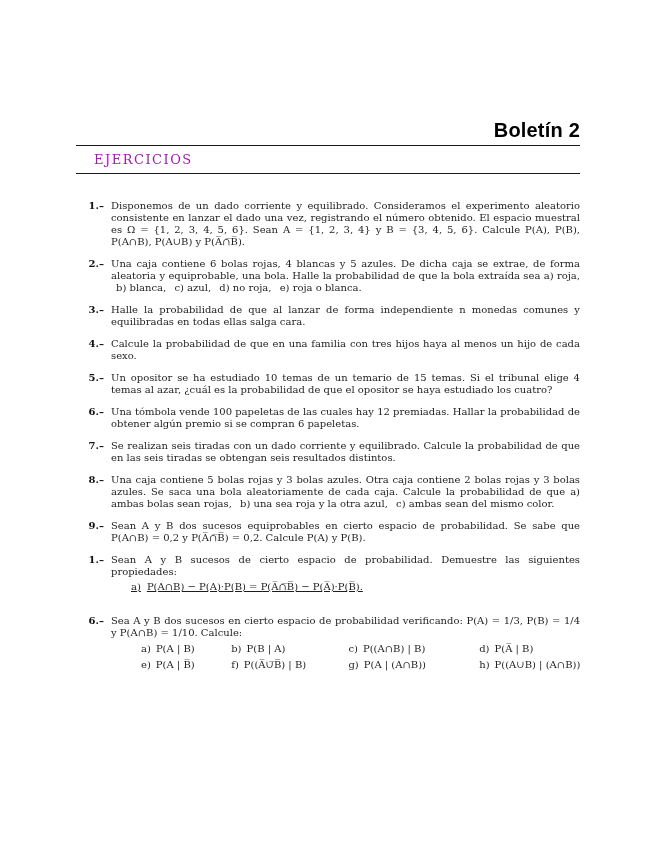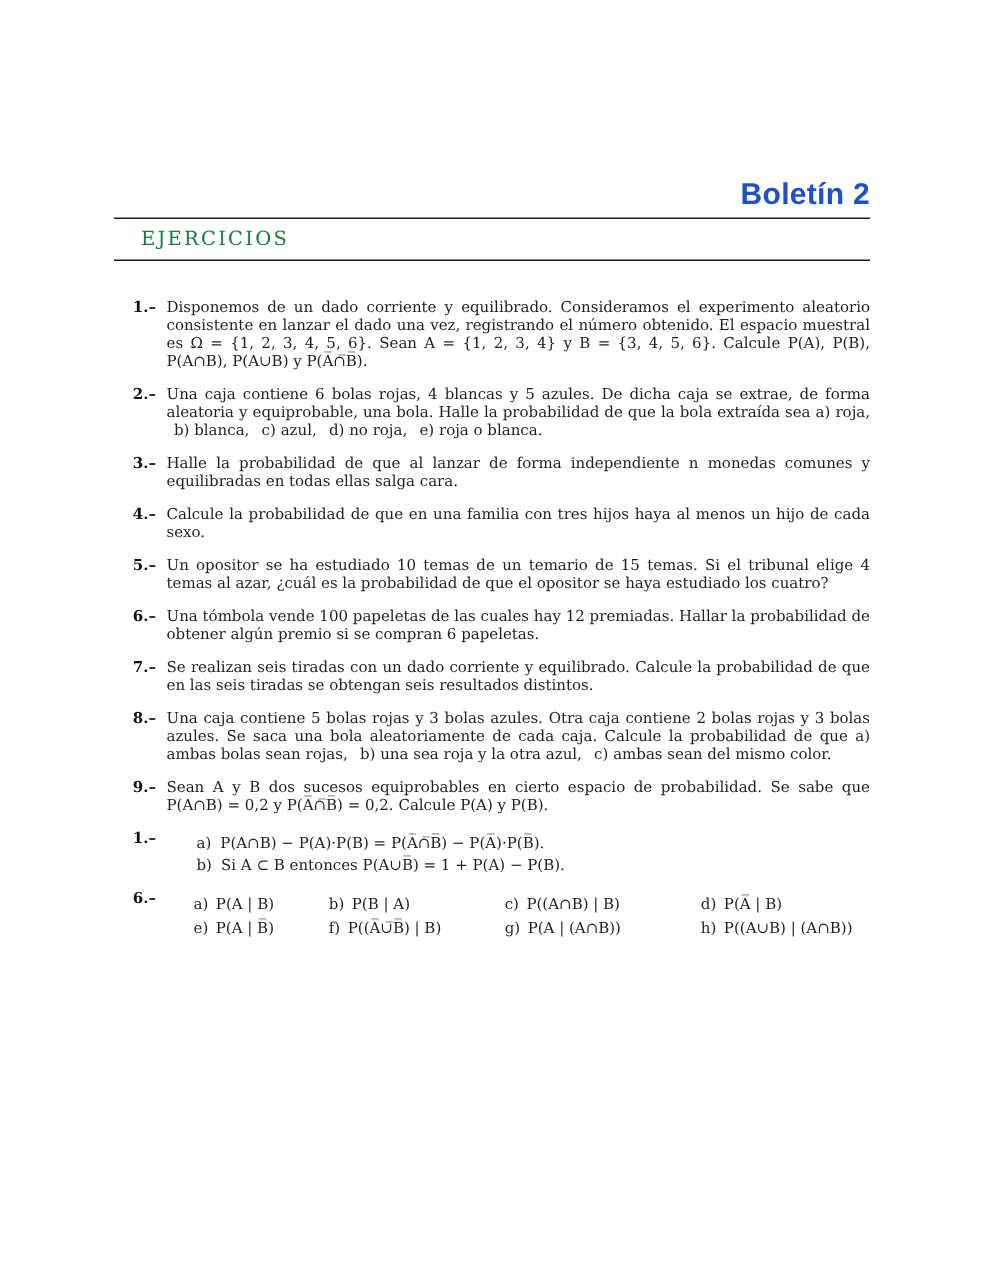--- a/index.html
+++ b/index.html
@@ -12,55 +12,55 @@
   }
   .page { position:absolute; inset:0; background:#fff; }
   .content { position:absolute; left:76px; top:0; width:504px; }
 
   .titleblock {
     margin-top:116px;
     text-align:right;
     font-family:"Liberation Sans",sans-serif;
     font-weight:bold;
   }
-  .title { font-size:20px; line-height:29px; letter-spacing:0.2px; color:#1d4ed8; }
+  .title { font-size:20px; line-height:29px; letter-spacing:0.2px; color:#000000; }
 
   hr.rule { border:none; border-top:1.4px solid #1a1a1a; margin:0; }
   .rule-top { margin-top:40px; }
   .section {
     font-size:13px; letter-spacing:1.5px;
-    padding:6px 0 6px 18px; color:#15803d;
+    padding:6px 0 6px 18px; color:#a21caf;
   }
 
   .exercises { margin-top:26px; }
   .ex {
     display:flex;
     margin-bottom:10px;
     font-size:10px; line-height:12px;
   }
   .num {
     width:28px; flex-shrink:0;
     text-align:right; font-weight:bold;
     margin-right:7px; color:#111;
   }
   .txt { flex:1; text-align:justify; }
   .txt p { text-align:justify; }
 
-  .alpha-list { margin:3px 0 0 20px; }
+  .alpha-list { margin:3px 0 12px 20px;text-decoration:underline; }
   .alpha-item { margin-top:3px; text-align:left !important; }
   .alabel { margin-right:6px; }
   .lead { font-style:italic; margin-right:5px; }
 
   .grid {
     display:grid;
     grid-template-columns:20% 26% 29% 25%;
     margin:4px 0 0 18px;
     row-gap:4px;
   }
-  .gitem { white-space:nowrap; text-align:left; }
+  .gitem { white-space:nowrap; text-align:left;margin-left:12px; }
   .gitem .alabel { margin-right:5px; }
 </style>
 </head>
 <body>
 
 <div class="page">
   <div class="content">
 
     <header class="titleblock">
       <div class="title">Boletín 2</div>
@@ -113,35 +113,34 @@
       </div>
 
       <div class="ex">
         <span class="num">9.–</span>
         <p class="txt">Sean A y B dos sucesos equiprobables en cierto espacio de probabilidad. Se sabe que P(A∩B) = 0,2 y P(A̅∩̅B̅) = 0,2. Calcule P(A) y P(B).</p>
       </div>
 
       <div class="ex">
         <span class="num">1.–</span>
         <div class="txt">
+          <p>Sean A y B sucesos de cierto espacio de probabilidad. Demuestre las siguientes propiedades:</p>
           <div class="alpha-list">
             <p class="alpha-item">
               <span class="alabel">a)</span><span>P(A∩B) − P(A)·P(B) = P(A̅∩̅B̅) − P(A̅)·P(B̅).</span>
-            </p>
-            <p class="alpha-item">
-              <span class="alabel">b)</span><span>Si A ⊂ B entonces P(A∪B̅) = 1 + P(A) − P(B).</span>
             </p>
           </div>
         </div>
       </div>
 
 
       <div class="ex">
         <span class="num">6.–</span>
         <div class="txt">
+          <p>Sea A y B dos sucesos en cierto espacio de probabilidad verificando: P(A) = 1/3, P(B) = 1/4 y P(A∩B) = 1/10. Calcule:</p>
           <div class="grid">
             <p class="gitem"><span class="alabel">a)</span><span>P(A | B)</span></p>
             <p class="gitem"><span class="alabel">b)</span><span>P(B | A)</span></p>
             <p class="gitem"><span class="alabel">c)</span><span>P((A∩B) | B)</span></p>
             <p class="gitem"><span class="alabel">d)</span><span>P(A̅ | B)</span></p>
             <p class="gitem"><span class="alabel">e)</span><span>P(A | B̅)</span></p>
             <p class="gitem"><span class="alabel">f)</span><span>P((A̅∪̅B̅) | B)</span></p>
             <p class="gitem"><span class="alabel">g)</span><span>P(A | (A∩B))</span></p>
             <p class="gitem"><span class="alabel">h)</span><span>P((A∪B) | (A∩B))</span></p>
           </div>

